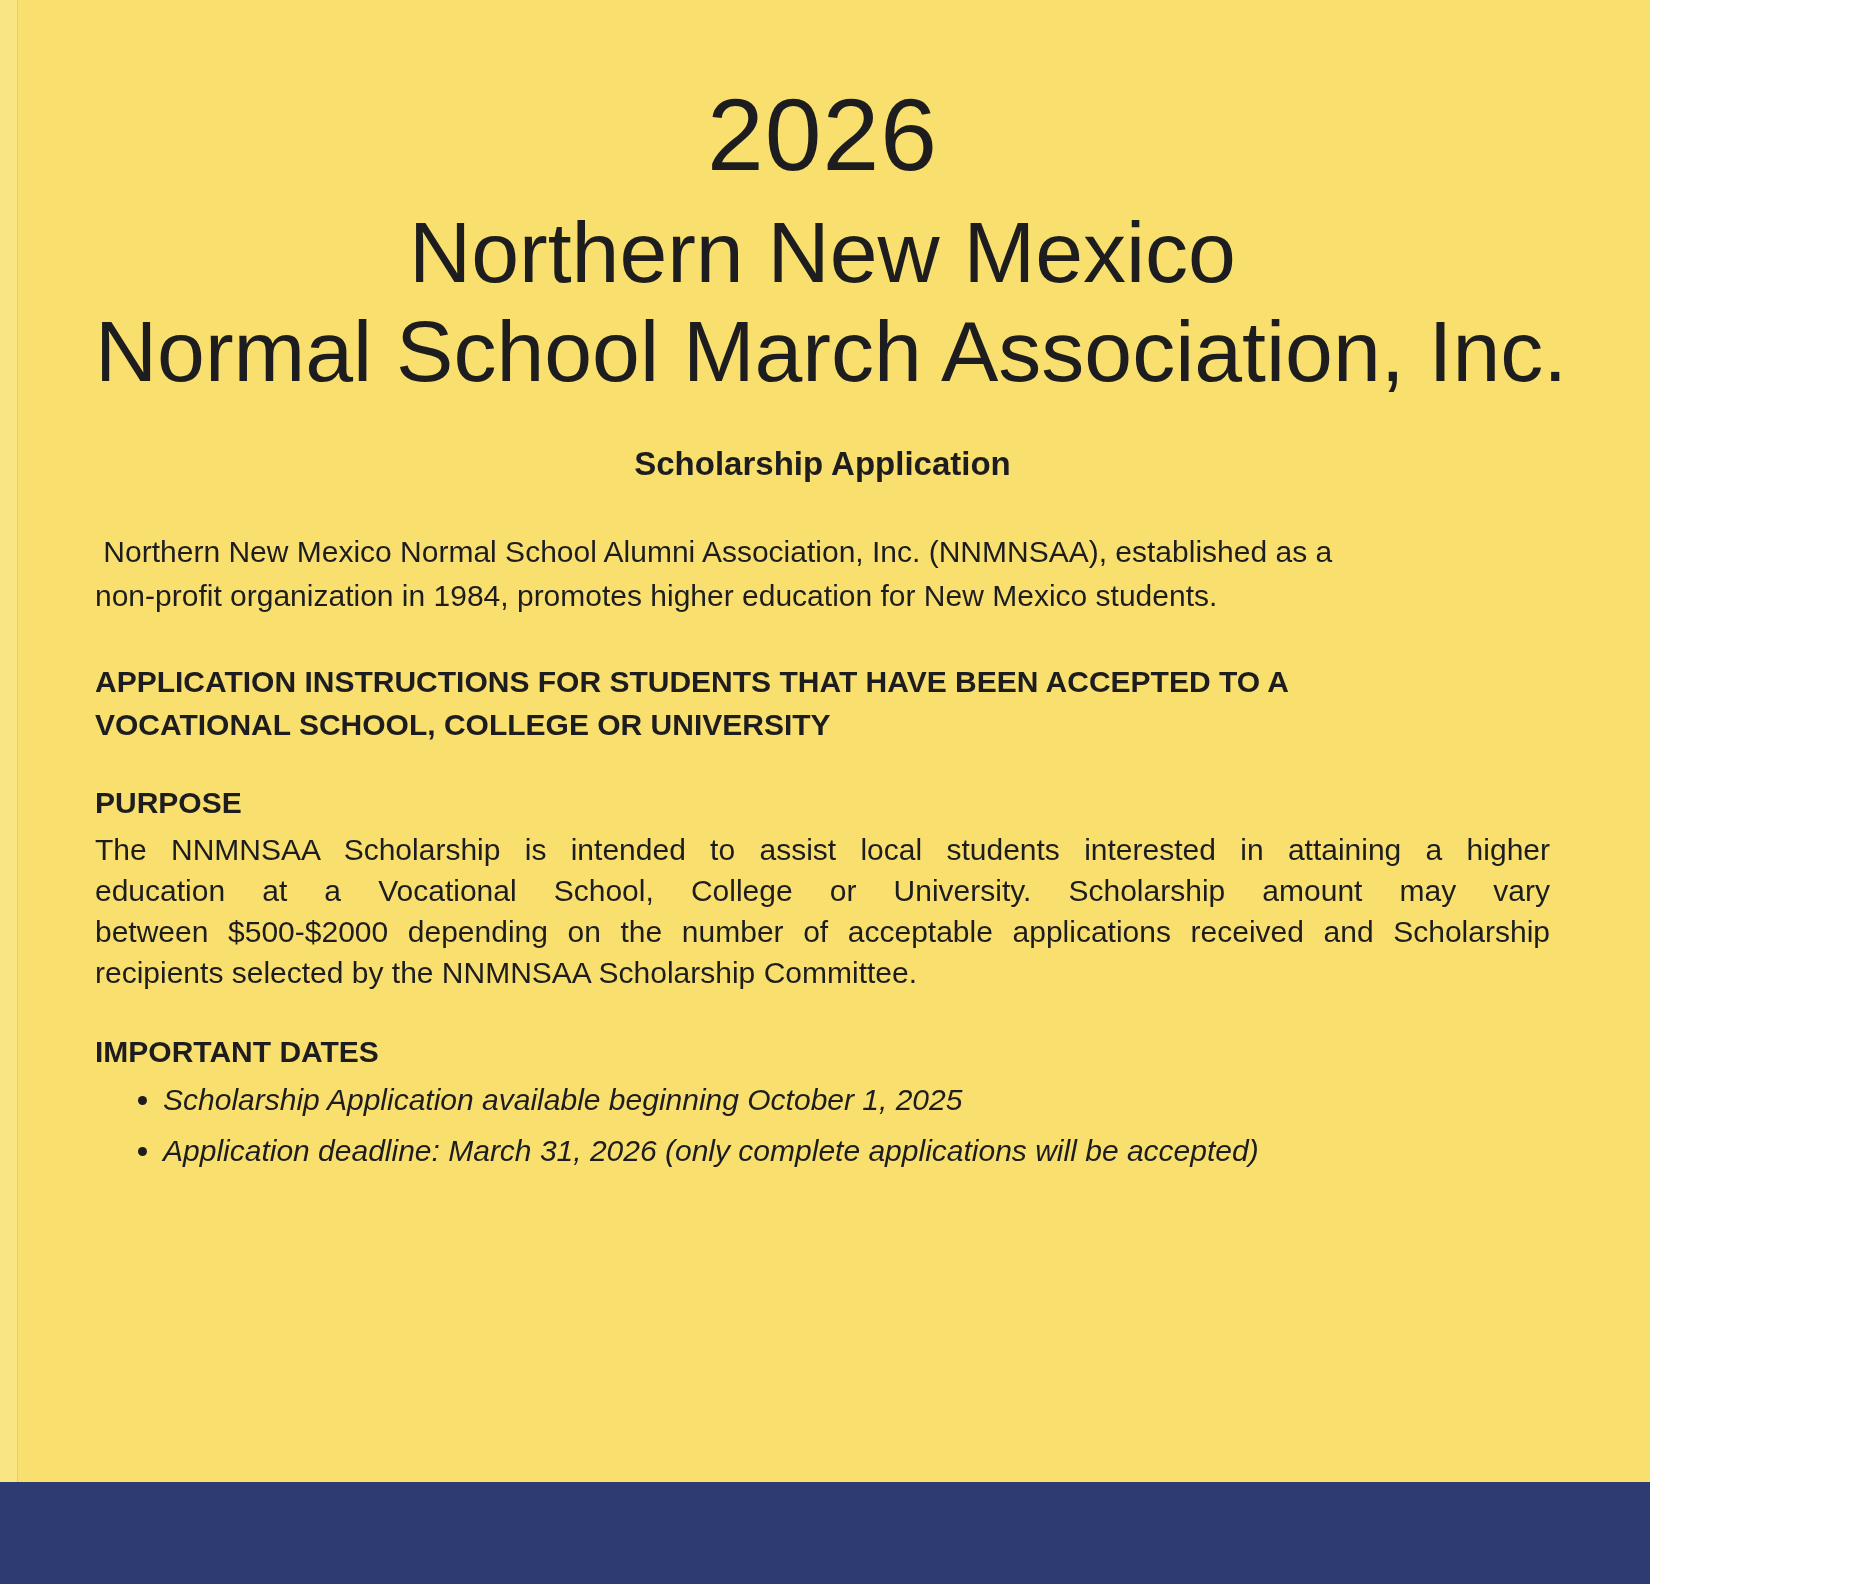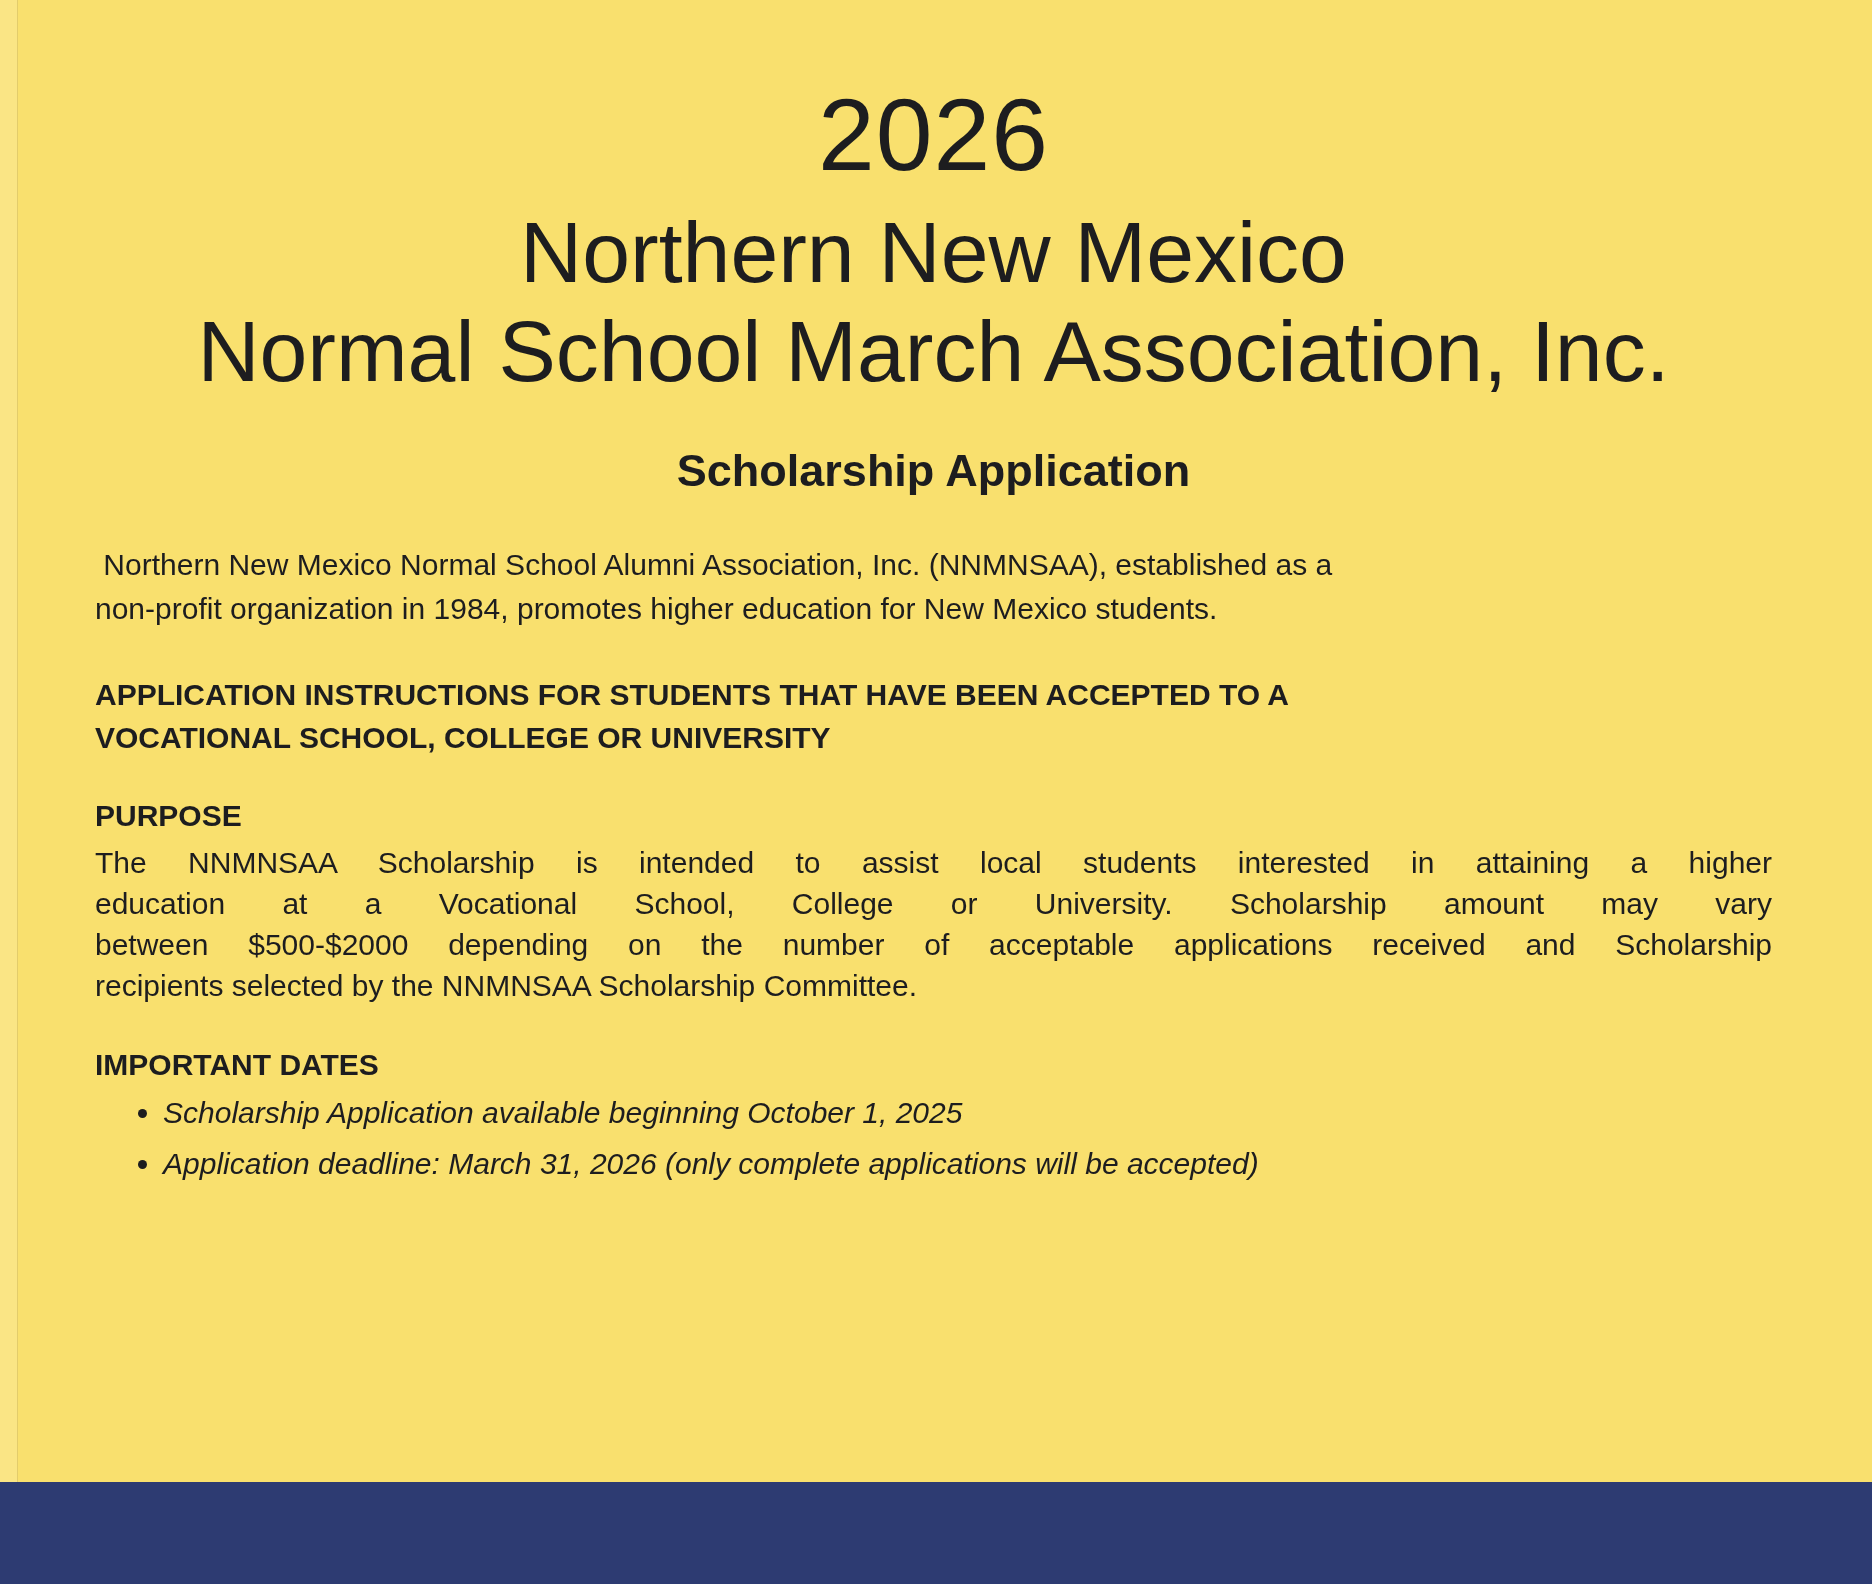--- a/index.html
+++ b/index.html
@@ -1,18 +1,18 @@
 <!DOCTYPE html>
 <html><head>
 <meta charset="utf-8">
 <style>
   html, body { margin: 0; padding: 0; background: #ffffff; }
   .page {
     position: relative;
-    width: 1872px;
+    width: 1650px;
     height: 1584px;
     background: #f9e06e;
     color: #1d1d1f;
     font-family: "Liberation Sans", sans-serif;
     overflow: hidden;
   }
   .edge-strip {
     position: absolute;
     left: 0; top: 0;
     width: 17px;
@@ -39,21 +39,21 @@
     font-size: 86px;
     font-weight: 300;
     line-height: 1.08;
     text-align: center;
     white-space: nowrap;
   }
   .org-line.first { margin-top: 16px; }
   .org-line.second { margin-top: 6px; }
   .subtitle {
     margin: 48px 0 0 0;
-    font-size: 45px;
+    font-size: 33px;
     font-weight: 700;
     line-height: 1.1;
     text-align: center;
   }
   .intro {
     margin-top: 48px;
     font-size: 30px;
     line-height: 44px;
   }
   .intro .line { white-space: pre-wrap; }

